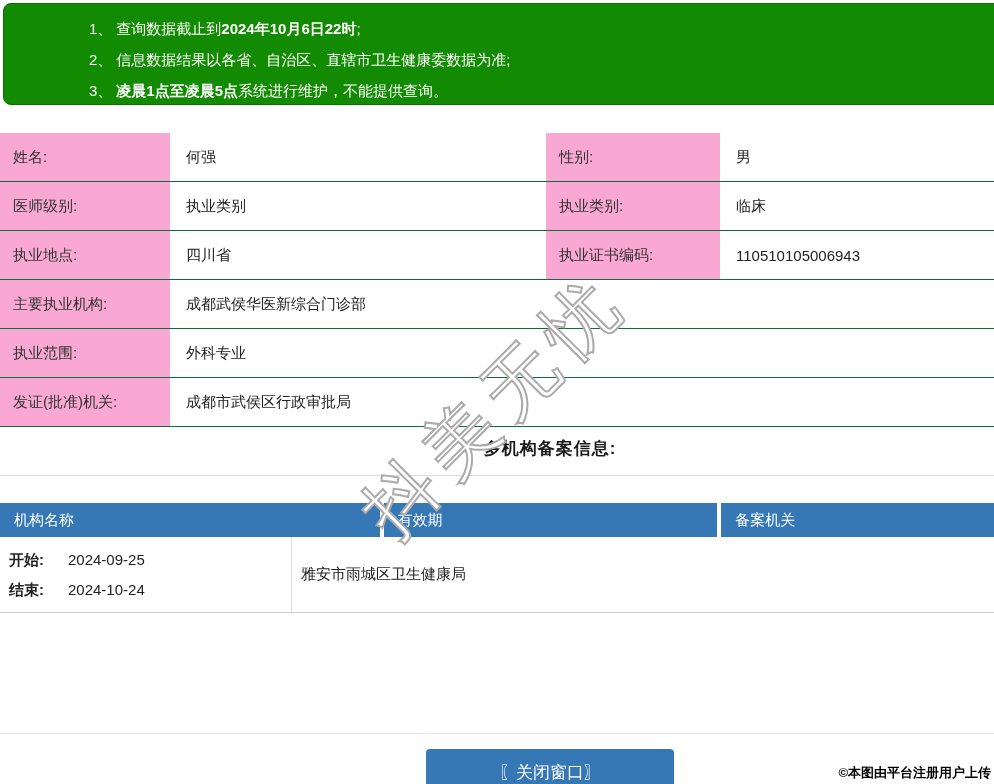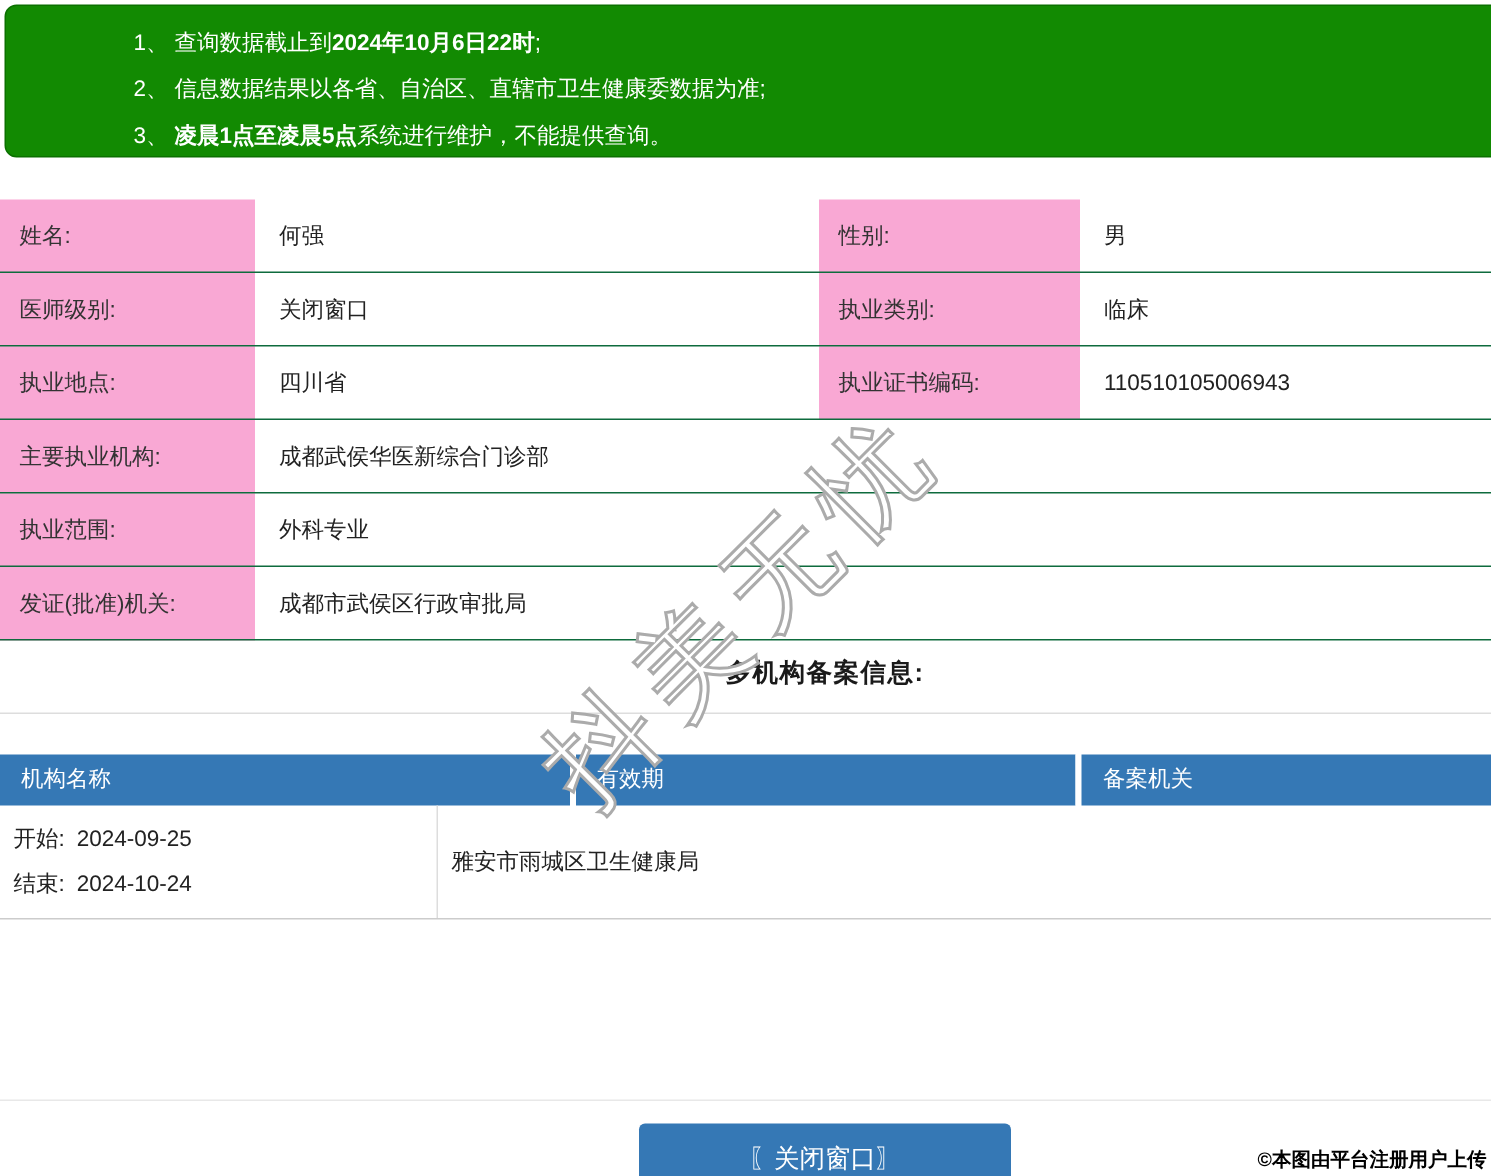--- a/index.html
+++ b/index.html
@@ -43,21 +43,21 @@
            padding-left:14px; box-sizing:border-box; }
   .hc1 { width:388px; } .hgap { width:4px; background:#fff; }
   .hc2 { width:341px; } .hc3 { width:387px; }
   .frow { display:flex; border-bottom:1px solid #ccc; }
   .fcell { box-sizing:border-box; display:flex; flex-direction:column; justify-content:center;
            min-height:75px; font-size:15px; color:#222; }
   .fc1 { width:417px; border-right:1px solid #ddd; padding-left:13px; }
   .fc2 { width:292px; border-right:1px solid #ddd; padding-left:9px; }
   .fc3 { width:391px; padding-left:9px; }
   .vline { line-height:30px; }
-  .vline .dlab { margin-right:8px; }
+  .vline .dlab { margin-right:24px;font-weight:bold; }
 
   
   .hr-bottom { position:absolute; top:733px; left:0; width:1100px; border-top:1px solid #e8e8e8; }
   .close-btn {
     position:absolute; top:749px; left:426px; width:248px; height:48px;
     background:#3578b5; border:none; border-radius:4px; color:#fff;
     font-size:17px; font-family:inherit; text-align:center; line-height:40px; cursor:pointer;
   }
 
   
@@ -96,21 +96,21 @@
       </colgroup>
       <tbody>
         <tr>
           <td class="lbl">姓名:</td>
           <td class="val">何强</td>
           <td class="lbl">性别:</td>
           <td class="val">男</td>
         </tr>
         <tr>
           <td class="lbl">医师级别:</td>
-          <td class="val">关闭窗口</td>
+          <td class="val">执业类别</td>
           <td class="lbl">执业类别:</td>
           <td class="val">临床</td>
         </tr>
         <tr>
           <td class="lbl">执业地点:</td>
           <td class="val">四川省</td>
           <td class="lbl">执业证书编码:</td>
           <td class="val">110510105006943</td>
         </tr>
         <tr>

